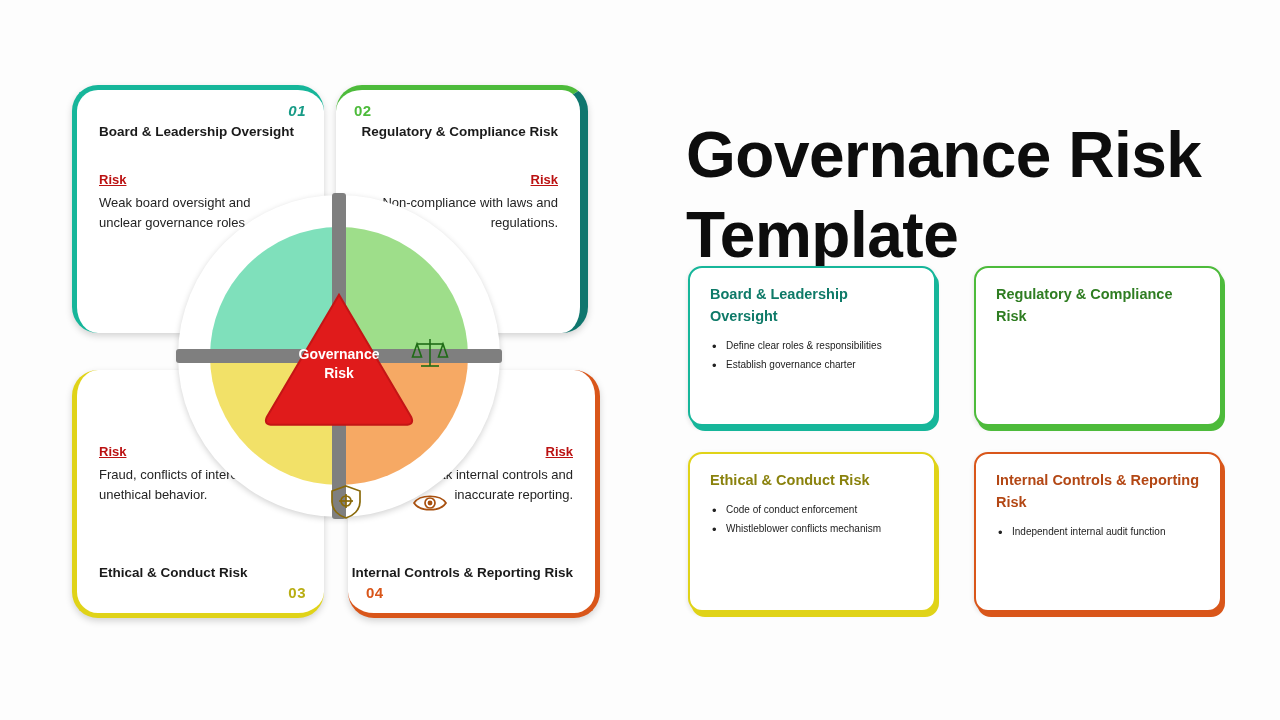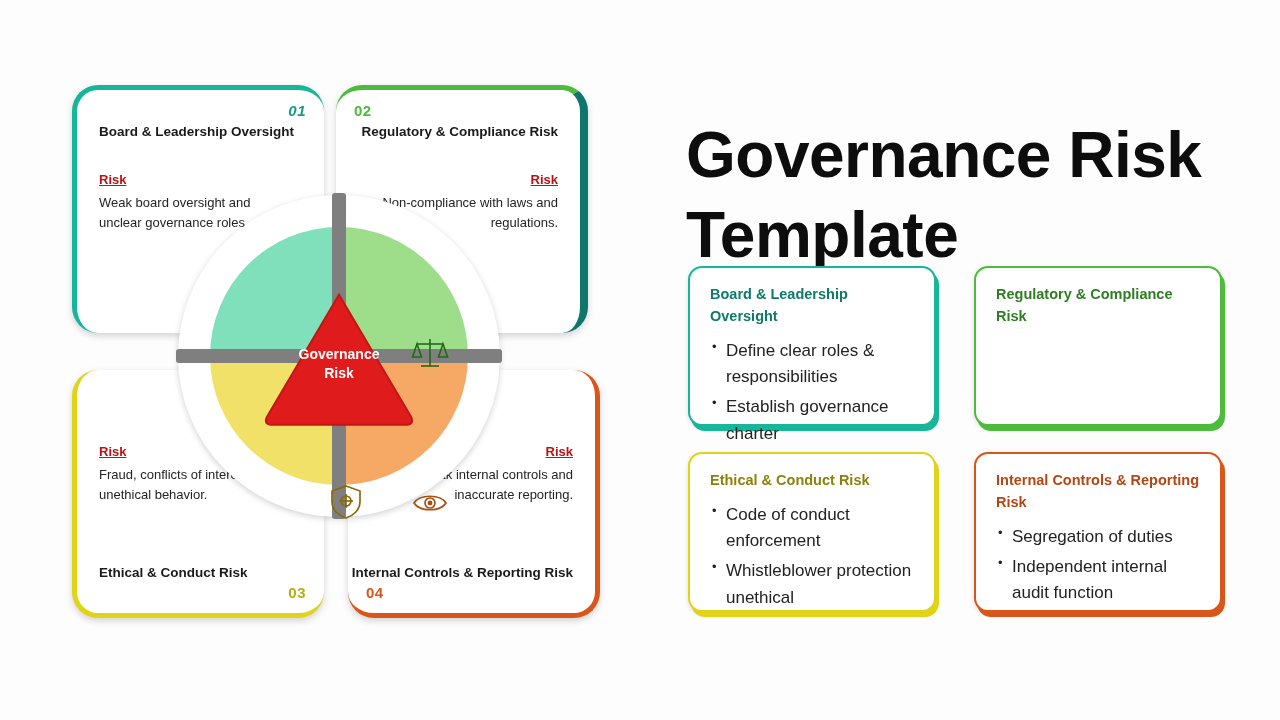--- a/index.html
+++ b/index.html
@@ -218,21 +218,21 @@
   .card-4 .card-title { color: #b34714; }
 
   .card-list {
     margin: 0;
     padding: 0;
     list-style: none;
   }
   .card-list li {
     position: relative;
     padding-left: 16px;
-    font-size: 17px;
+    font-size: 10px;
     color: #222222;
     line-height: 1.55;
     margin-bottom: 4px;
   }
   .card-list li::before {
     content: "•";
     position: absolute;
     left: 2px;
     top: -1px;
     color: #222;
@@ -350,25 +350,24 @@
   </div>
 
   <div class="card card-2">
     <div class="card-title">Regulatory &amp; Compliance Risk</div>
   </div>
 
   <div class="card card-3">
     <div class="card-title">Ethical &amp; Conduct Risk</div>
     <ul class="card-list">
       <li>Code of conduct enforcement</li>
-      <li>Whistleblower protection unethical</li>
+      <li>Whistleblower conflicts mechanism</li>
     </ul>
   </div>
 
   <div class="card card-4">
     <div class="card-title">Internal Controls &amp; Reporting Risk</div>
     <ul class="card-list">
-      <li>Segregation of duties</li>
       <li>Independent internal audit function</li>
     </ul>
   </div>
 
 </div>
 
 </body></html>

